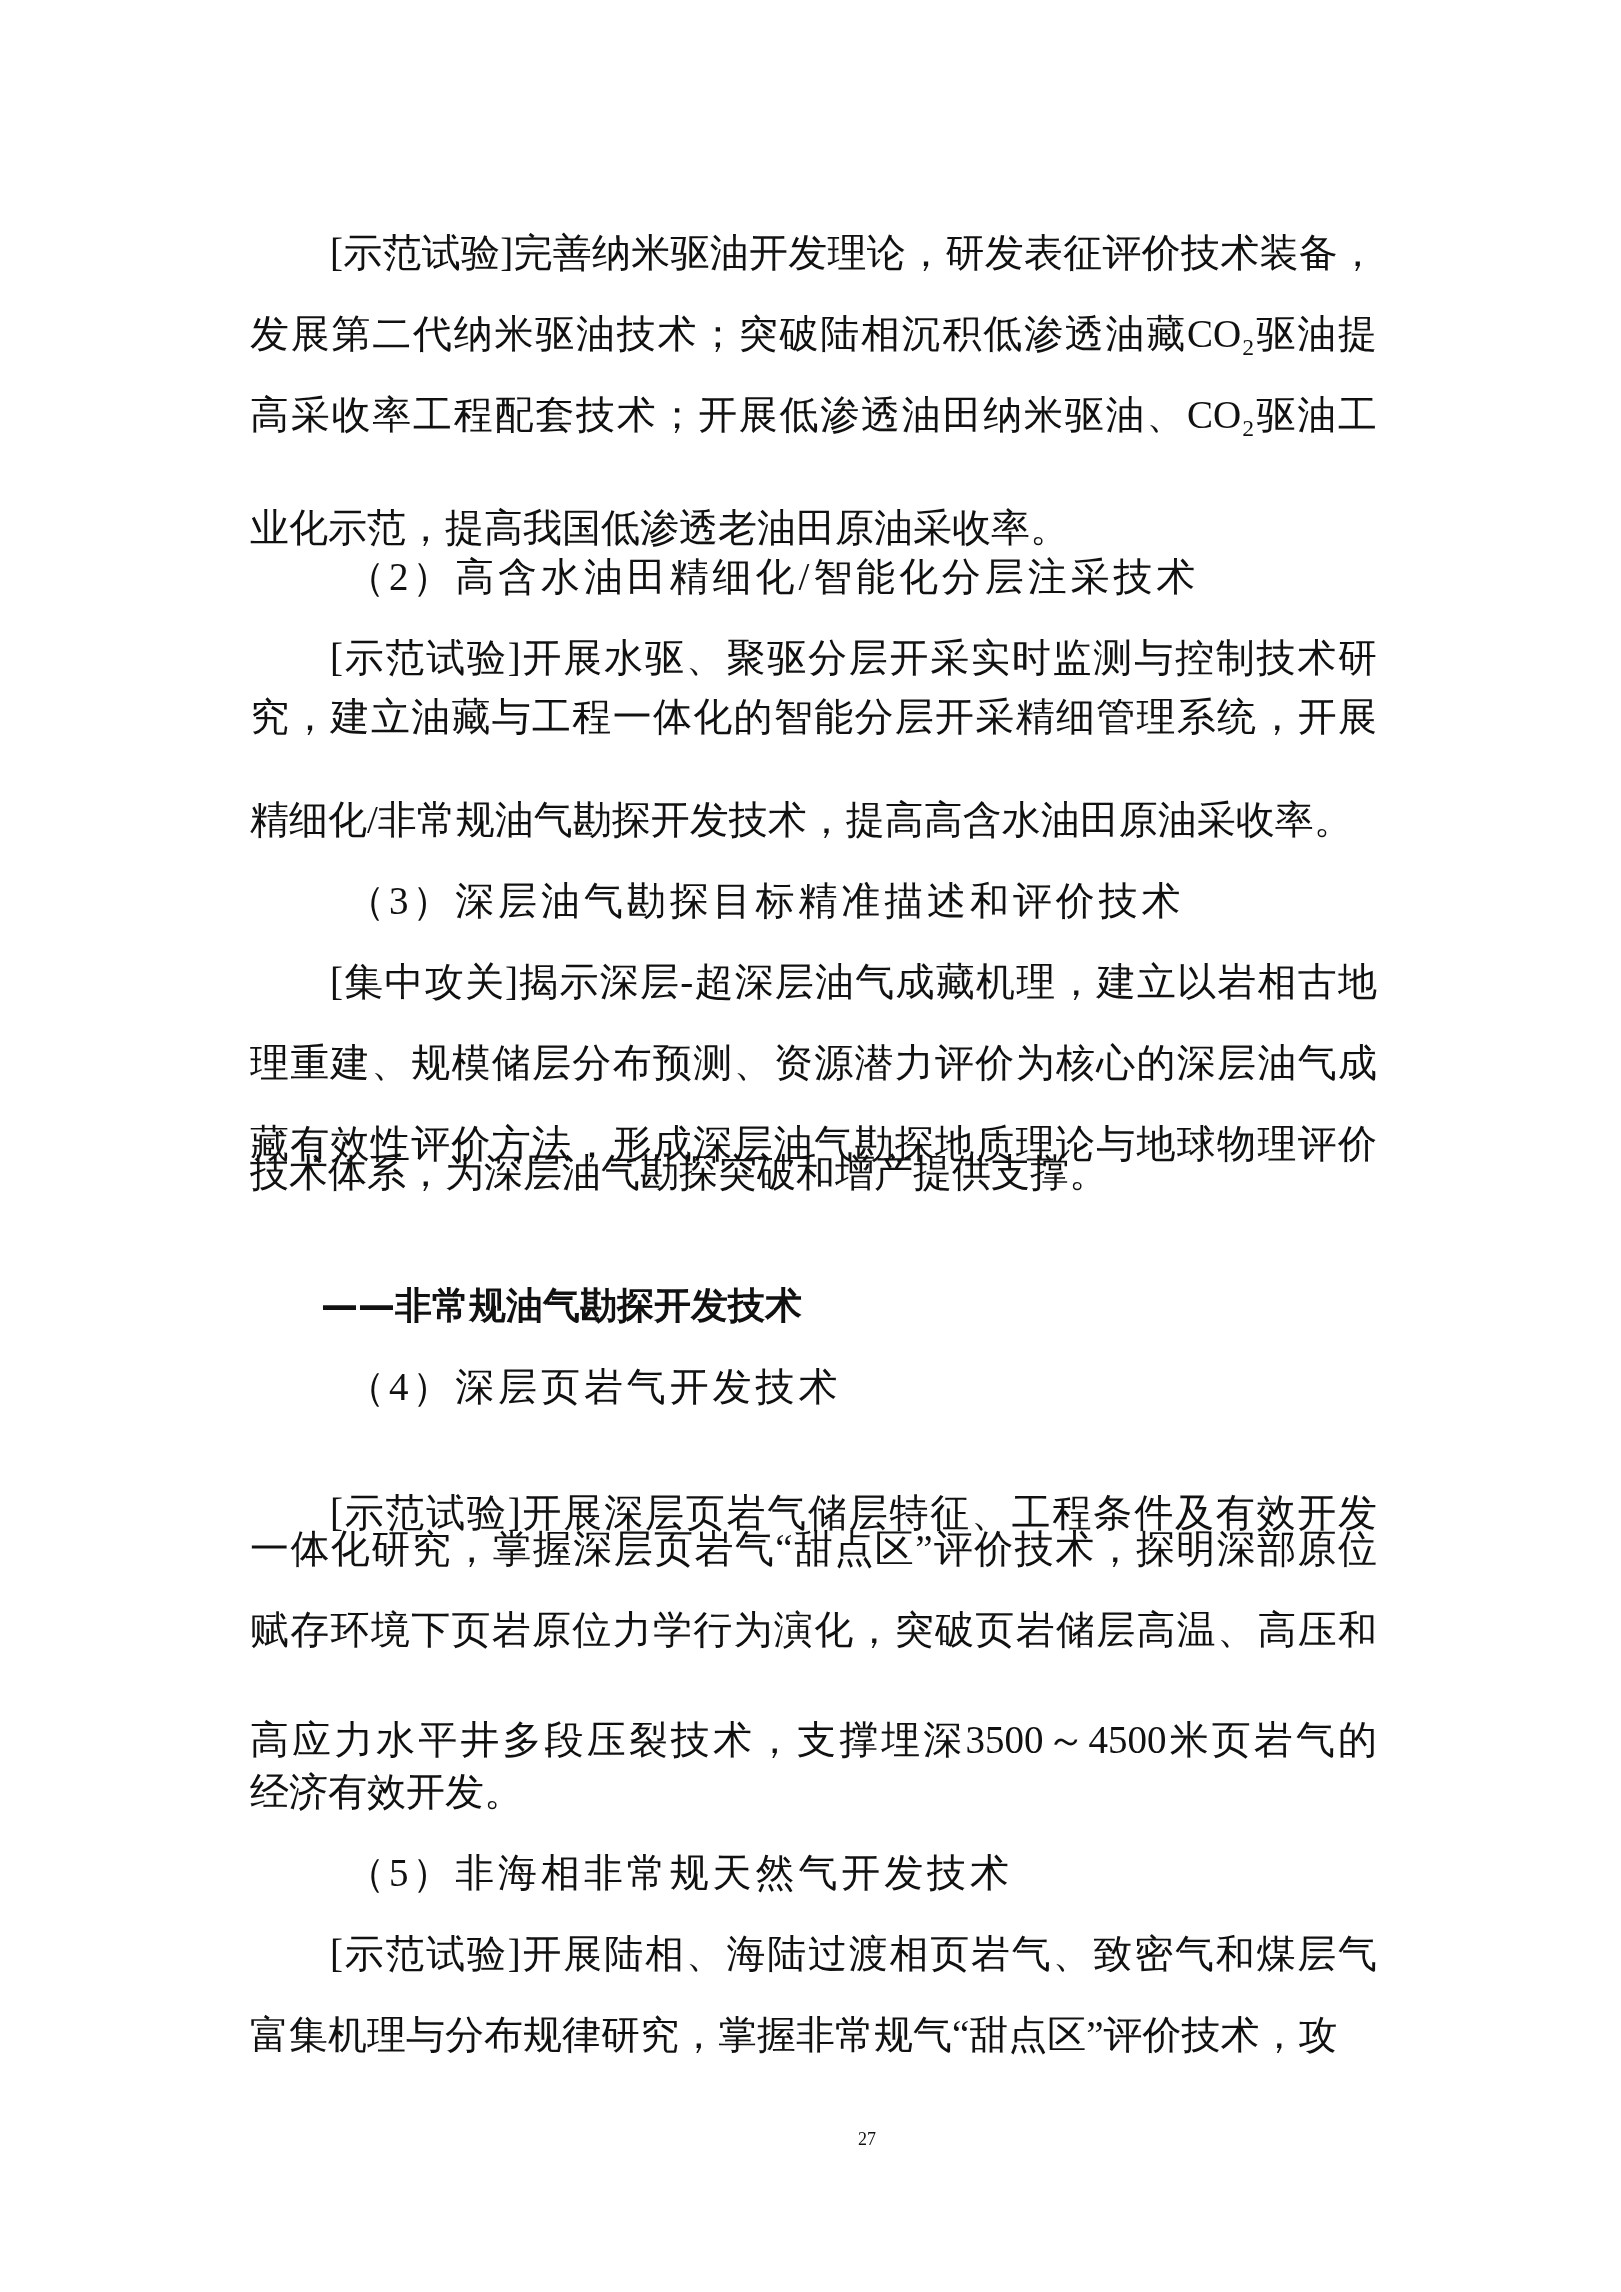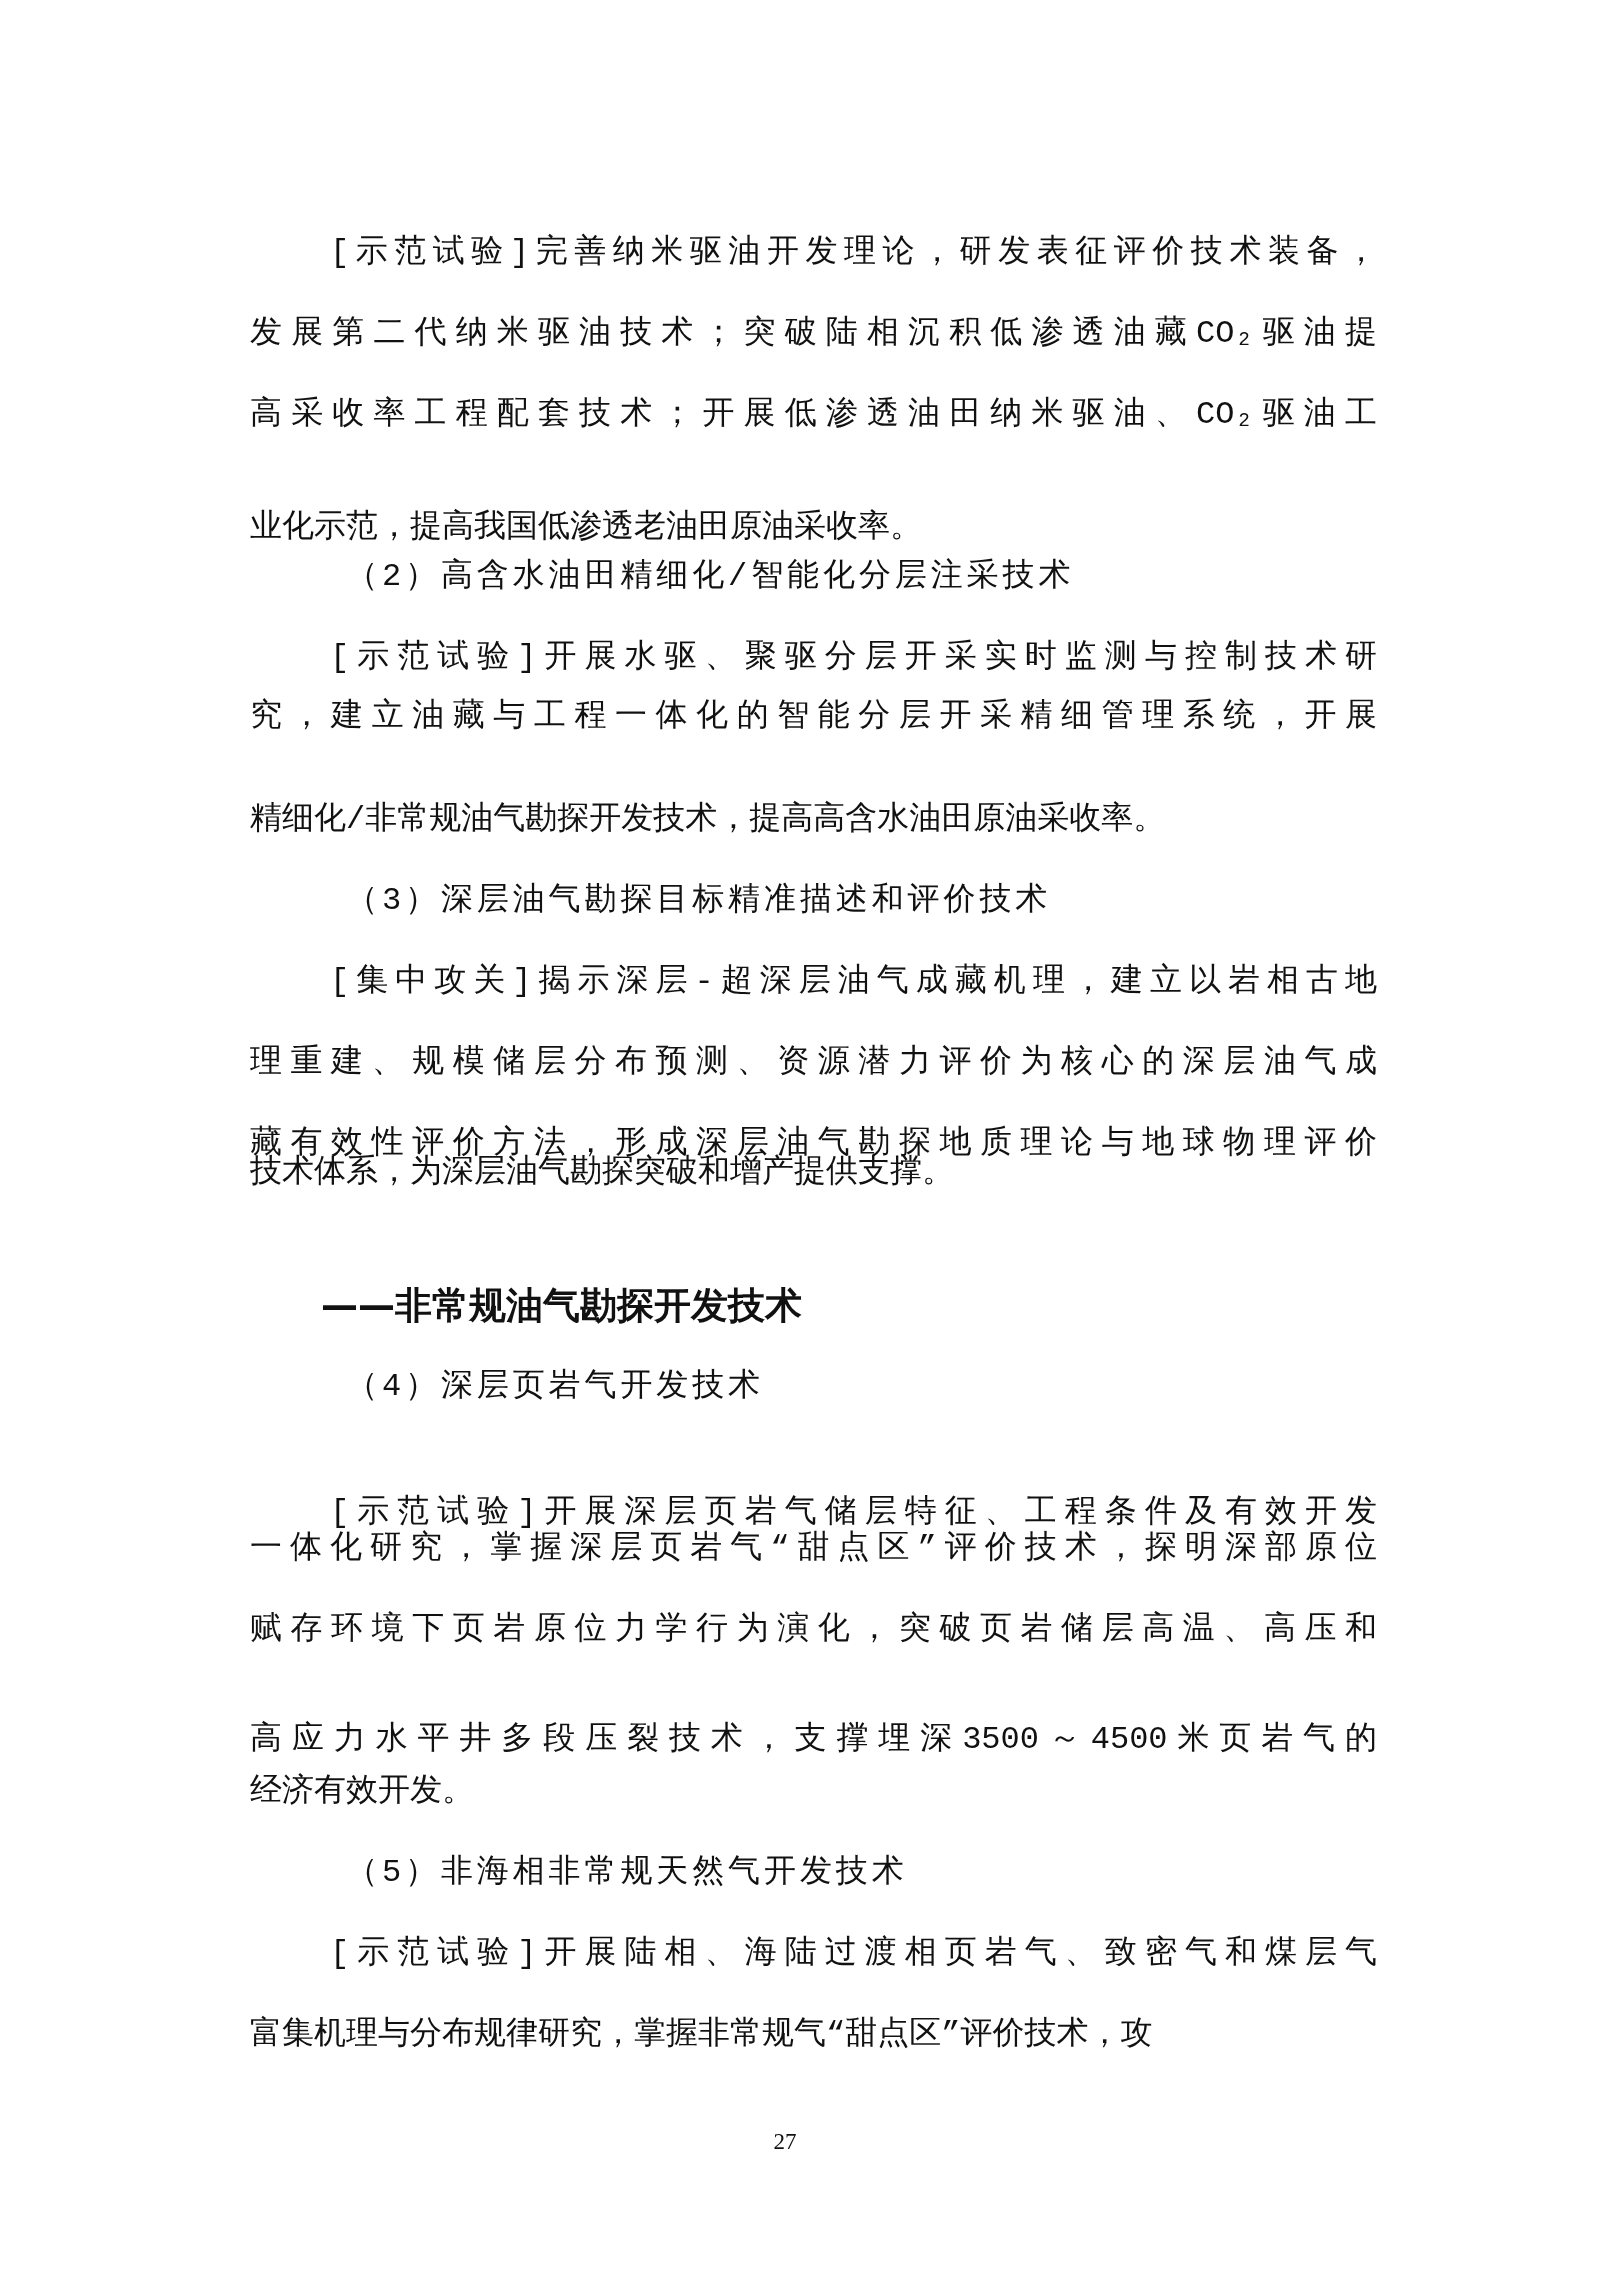--- a/index.html
+++ b/index.html
@@ -1,29 +1,29 @@
 <!DOCTYPE html>
 <html><head>
 <meta charset="utf-8">
 <style>
   html, body { margin:0; padding:0; background:#ffffff; }
   body { width:1621px; height:2293px; position:relative; overflow:hidden; }
   .page { position:absolute; left:0; top:0; width:1621px; height:2293px; background:#fff; }
   .line {
     position:absolute; left:250px; width:1127px; height:49px; line-height:49px;
-    font-family:Liberation Mono, monospace; font-size:32px; color:#111;
+    font-family:Liberation Serif, serif; font-size:39px; color:#111;
     white-space:nowrap; text-align:justify; text-align-last:justify;
   }
   .line.indent { left:330px; width:1047px; }
   .line.last { text-align-last:left; }
   .line.heading { left:346px; width:auto; text-align-last:left; letter-spacing:3.9px; }
   .line.category { left:321px; width:auto; text-align-last:left; font-family:"DejaVu Sans","Liberation Sans",sans-serif; font-weight:bold; font-size:37px; }
   .page-number {
-    position:absolute; left:736px; width:98px; top:2129px; text-align:center;
-    font-family:"Liberation Serif",serif; font-size:23px; color:#111;
+    position:absolute; left:778px; width:98px; top:2129px; text-align:right;
+    font-family:"Liberation Serif",serif; font-size:18px; color:#111;
   }
 </style>
 </head>
 <body>
 
 <div class="page">
   <div id="content">
       <div class="line indent" style="top: 228px;">[示范试验]完善纳米驱油开发理论，研发表征评价技术装备，</div>
       <div class="line" style="top: 309px;">发展第二代纳米驱油技术；突破陆相沉积低渗透油藏CO₂驱油提</div>
       <div class="line" style="top: 390px;">高采收率工程配套技术；开展低渗透油田纳米驱油、CO₂驱油工</div>

